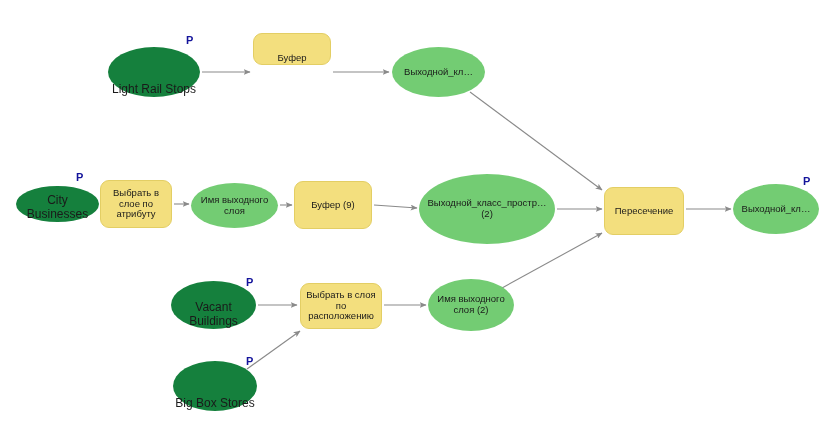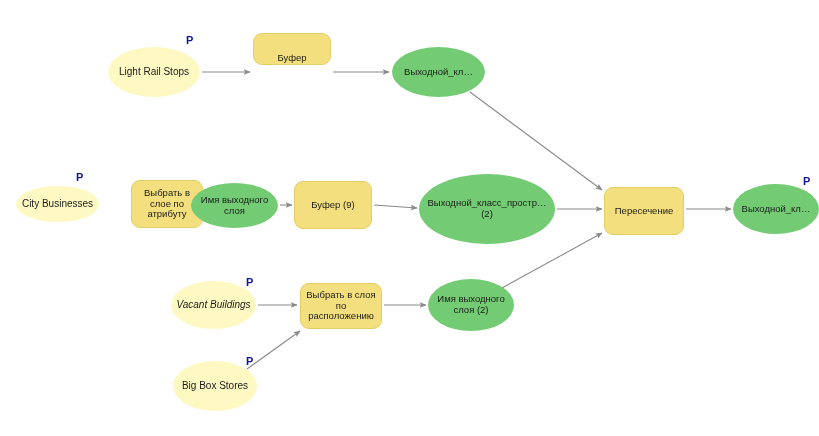--- a/index.html
+++ b/index.html
@@ -38,23 +38,24 @@
     z-index: 2;
   }
   .node .label {
     display: block;
     width: 100%;
     padding: 0 2px;
     box-sizing: border-box;
     white-space: pre-line;
   }
   .node-input {
-    background: #fef9c3;
+    background: #15803d;
     border-radius: 50%;
-    font-size: 10px;
+    font-size: 12px;
+    align-items: flex-end;
   }
   .node-tool {
     background: #F3DF7E;
     border: 1px solid #E3CE64;
     border-radius: 9px;
     font-size: 9.5px;
   }
   .node-output {
     background: #73CC73;
     border-radius: 50%;
@@ -102,21 +103,21 @@
       </div>
       <div class="node node-tool" style="left: 253px; top: 33px; width: 78px; height: 32px; align-items: flex-end;">
         <span class="label">Буфер</span>
       </div>
       <div class="node node-output" style="left: 392px; top: 47px; width: 93px; height: 50px;">
         <span class="label">Выходной_кл…</span>
       </div>
       <div class="node node-input" style="left: 16px; top: 186px; width: 83px; height: 36px;">
         <span class="label">City Businesses</span>
       </div>
-      <div class="node node-tool" style="left: 100px; top: 180px; width: 72px; height: 48px; margin-left: 31px;">
+      <div class="node node-tool" style="left: 100px; top: 180px; width: 72px; height: 48px;">
         <span class="label">Выбрать в
 слое по
 атрибуту</span>
       </div>
       <div class="node node-output" style="left: 191px; top: 183px; width: 87px; height: 45px;">
         <span class="label">Имя выходного
 слоя</span>
       </div>
       <div class="node node-tool" style="left: 294px; top: 181px; width: 78px; height: 48px;">
         <span class="label">Буфер (9)</span>
@@ -124,21 +125,21 @@
       <div class="node node-output" style="left: 419px; top: 174px; width: 136px; height: 70px; text-align: center;">
         <span class="label">Выходной_класс_простр…
 (2)</span>
       </div>
       <div class="node node-tool" style="left: 604px; top: 187px; width: 80px; height: 48px;">
         <span class="label">Пересечение</span>
       </div>
       <div class="node node-output" style="left: 733px; top: 184px; width: 86px; height: 50px;">
         <span class="label">Выходной_кл…</span>
       </div>
-      <div class="node node-input" style="left: 171px; top: 281px; width: 85px; height: 48px; font-style: italic;">
+      <div class="node node-input" style="left: 171px; top: 281px; width: 85px; height: 48px;">
         <span class="label">Vacant Buildings</span>
       </div>
       <div class="node node-tool" style="left: 300px; top: 283px; width: 82px; height: 46px;">
         <span class="label">Выбрать в слоя
 по
 расположению</span>
       </div>
       <div class="node node-output" style="left: 428px; top: 279px; width: 86px; height: 52px;">
         <span class="label">Имя выходного
 слоя (2)</span>

